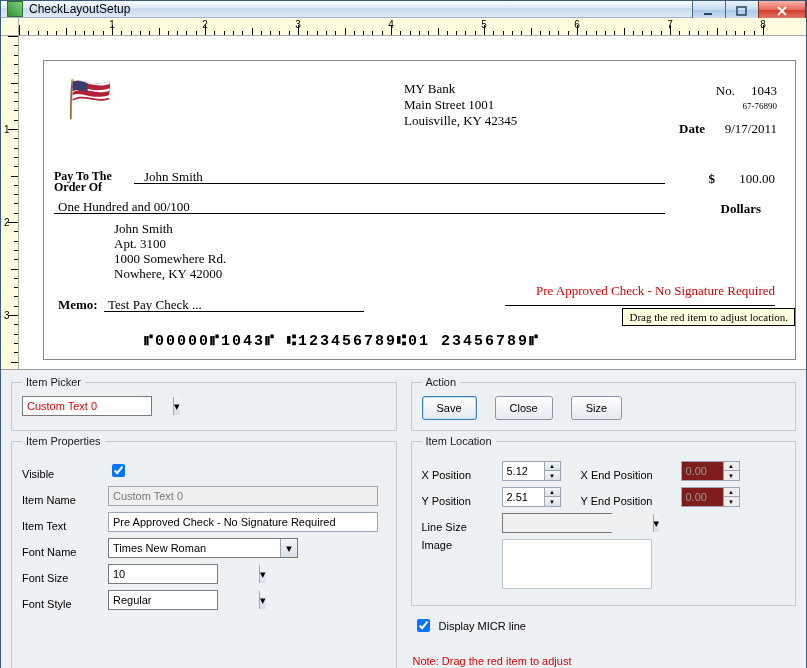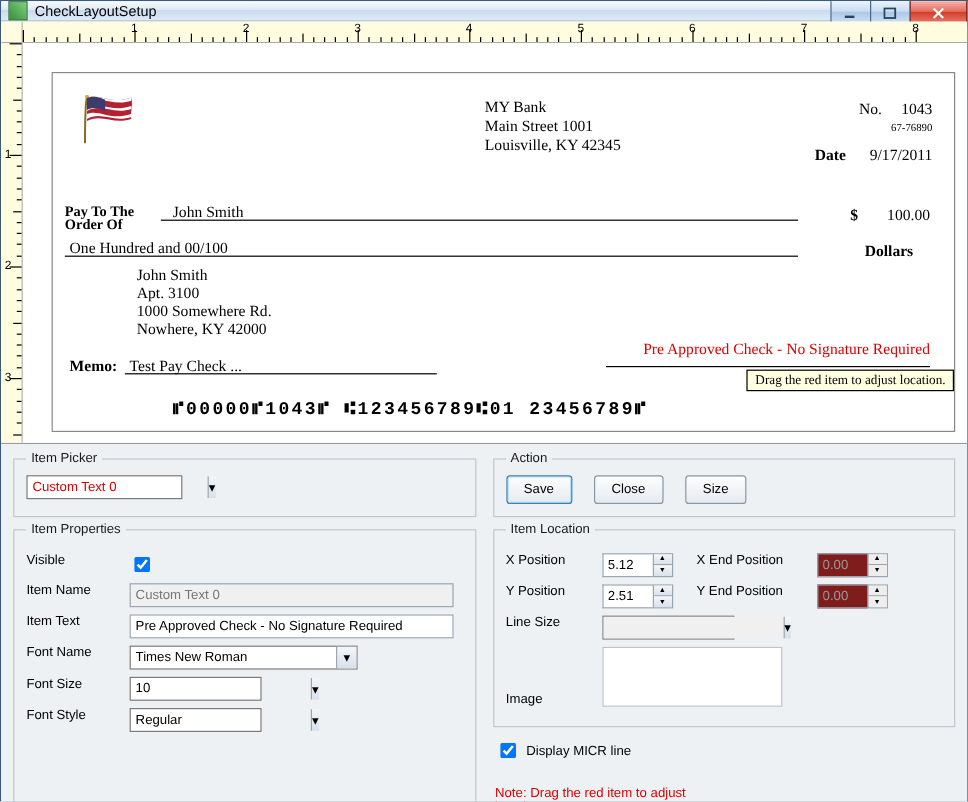--- a/index.html
+++ b/index.html
@@ -68,21 +68,21 @@
 
 .combo{display:inline-flex; border:1px solid #7a7a7a; background:#fff; height:20px; width:130px;}
 .combo input{border:none; flex:1; padding:0 4px; font-size:11px; outline:none; background:transparent;}
 .combo .btn{width:17px; background:linear-gradient(#f4f6f9,#d8e0ea); border-left:1px solid #9aa6b3; display:flex; align-items:center; justify-content:center;}
 .combo.red input{color:#d00;}
 
 .action .buttons{display:flex; gap:18px;}
 button.std{height:24px; padding:0 14px; background:linear-gradient(#fdfdfd,#e6ebf1); border:1px solid #8a97a6; border-radius:3px; font-size:11px; cursor:pointer;}
 button.std.primary{border:1px solid #3c7fb1; box-shadow:0 0 0 1px #b6e0f7 inset;}
 
-.props .row, .loc .row{display:flex; align-items:flex-start; margin:6px 0;}
+.props .row, .loc .row{display:flex; align-items:flex-end; margin:6px 0;}
 .props .label{width:86px;} .loc .label{width:80px;}
 input.txt{height:20px; border:1px solid #9aa6b3; padding:0 4px; font-size:11px; background:#fff;}
 input.txt[disabled]{background:#f0f0f0; color:#777;}
 input[type=checkbox]{width:13px;height:13px;}
 
 .spinner{display:inline-flex; height:20px;}
 .spinner input{width:42px; border:1px solid #9aa6b3; border-right:none; padding:0 4px; font-size:11px;}
 .spinner .sp{display:flex; flex-direction:column; border:1px solid #9aa6b3;}
 .spinner .sp div{width:15px; height:9px; background:linear-gradient(#f4f6f9,#dbe2ea); display:flex; align-items:center; justify-content:center; font-size:6px;}
 .spinner .sp div:first-child{border-bottom:1px solid #9aa6b3;}
@@ -409,21 +409,21 @@
       </div>
       <div class="row">
         <span class="label">Line Size</span>
         <div class="combo" style="width:110px; background:#f0f0f0">
           <input disabled="" style="background: rgb(240, 240, 240);" value="">
           <div class="btn">
               <span class="chev">▾</span>
             </div>
         </div>
       </div>
-      <div class="row" style="align-items:flex-end">
+      <div class="row" style="align-items:flex-start">
         <span class="label">Image</span>
         <div class="imgbox"></div>
       </div>
     </fieldset>
 
     <div class="micr-row">
       <label style="display:flex;align-items:center;gap:6px">
         <input type="checkbox" checked="" style="">
         <span>Display MICR line</span>
       </label>

